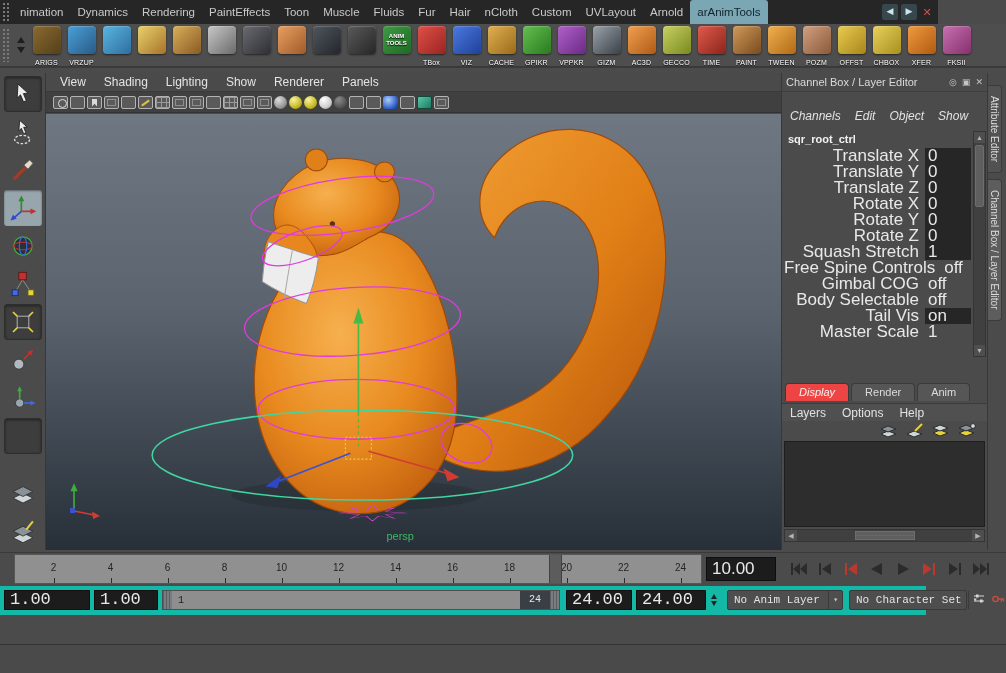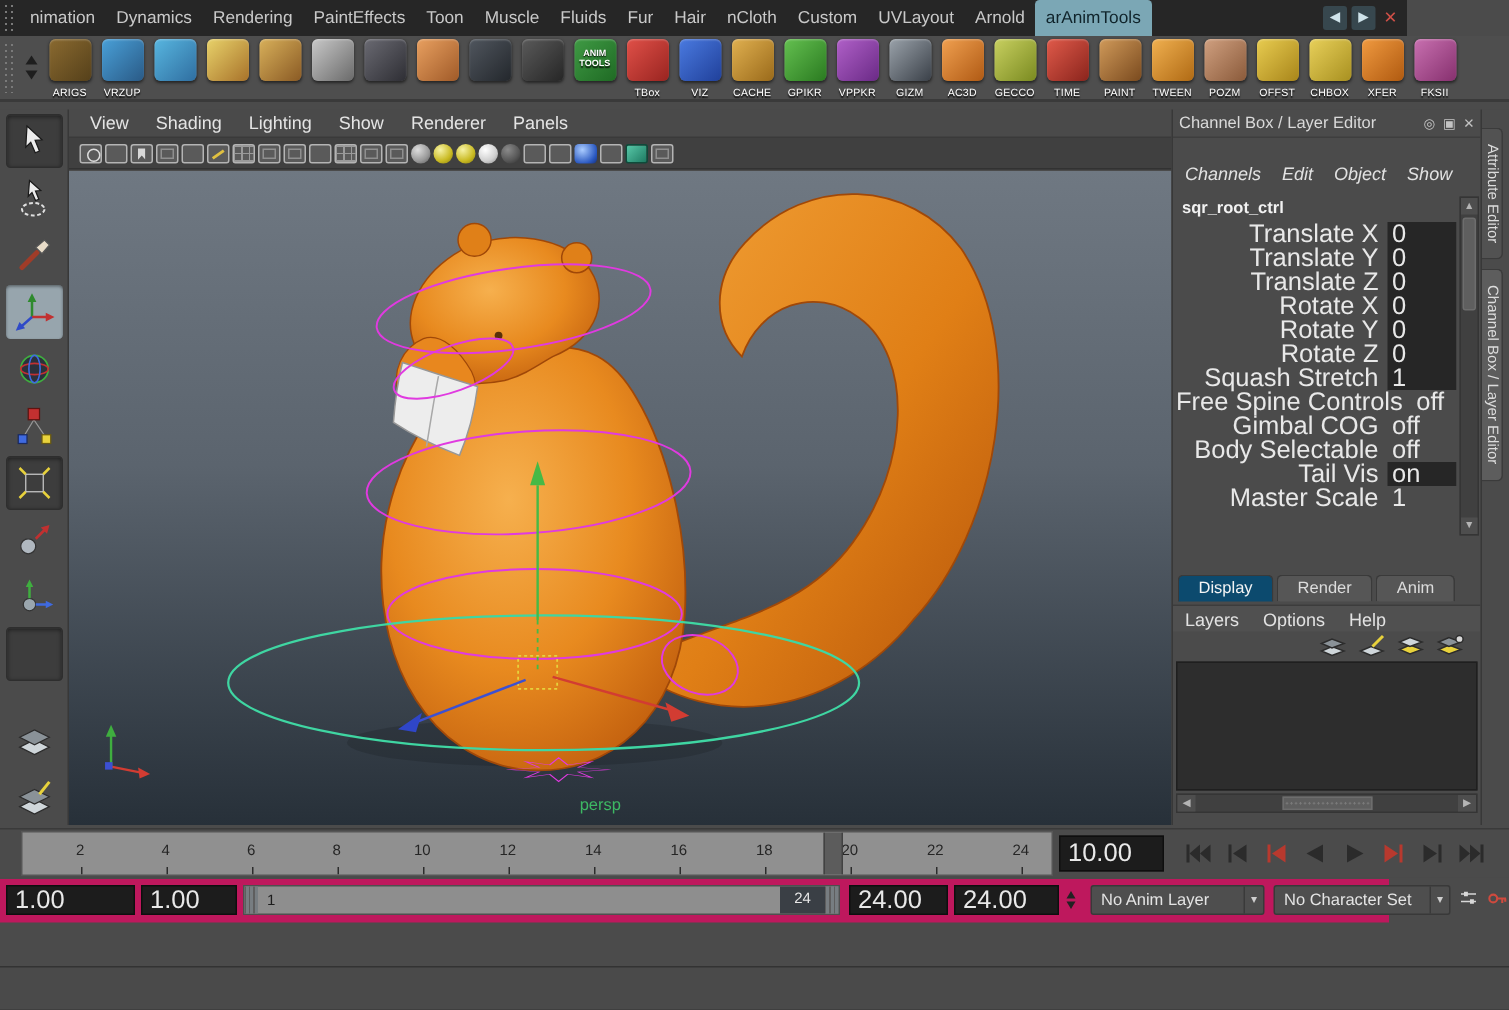--- a/index.html
+++ b/index.html
@@ -72,21 +72,21 @@
   .cb-row { display:flex; height:16px; font-size:17px; color:#e8e8e8; }
   .cb-name { flex:1; text-align:right; padding-right:6px; line-height:16px; white-space:nowrap; }
   .cb-val { width:46px; line-height:16px; padding-left:3px; flex:none; }
   .cb-row.keyed .cb-val { background:#262626; }
   .cb-scroll { position:absolute; top:58px; right:1px; width:13px; height:226px; background:#404040; border:1px solid #353535; }
   .sb-arrow { position:absolute; left:0; width:11px; height:11px; background:#4e4e4e; color:#b4b4b4; font-size:7px; text-align:center; line-height:11px; }
   .sb-up { top:0; } .sb-down { bottom:0; }
   .sb-thumb { position:absolute; left:1px; top:13px; width:9px; height:62px; background:#5f5f5f; border:1px solid #6d6d6d; border-radius:2px; }
   .cb-tabs { position:absolute; top:310px; left:3px; display:flex; gap:2px; }
   .cb-tab { padding:0 13px; height:18px; line-height:17px; font-size:11px; color:#dcdcdc; background:#565656; border:1px solid #3a3a3a; border-bottom:none; border-radius:4px 4px 0 0; }
-  .cb-tab.active { background:#0c4a6e; color:#f4f4f4; }
+  .cb-tab.active { background:#ef4444; color:#f4f4f4;font-style:italic; }
   .cb-lmenus { position:absolute; top:330px; left:0; width:100%; height:18px; display:flex; gap:16px; padding-left:8px; border-top:1px solid #3c3c3c; background:#505050; align-items:center; }
   .cb-lics { position:absolute; top:350px; right:10px; display:flex; gap:6px; }
   .cb-lic { width:20px; height:16px; }
   .cb-layers { position:absolute; top:368px; left:2px; right:2px; height:86px; background:#2d2d2d; border:1px solid #1f1f1f; }
   .cb-hscroll { position:absolute; top:456px; left:2px; right:2px; height:13px; background:#404040; border:1px solid #353535; }
   .hs-arrow { position:absolute; top:0; width:12px; height:11px; background:#4e4e4e; color:#b4b4b4; font-size:7px; text-align:center; line-height:11px; }
   .hs-left { left:0; } .hs-right { right:0; }
   .hs-thumb { position:absolute; left:50%; top:1px; width:60px; height:9px; margin-left:-30px; background:#5f5f5f; border:1px solid #6d6d6d; background-image:radial-gradient(#7a7a7a 30%, transparent 34%); background-size:3px 3px; background-position:center; background-repeat:repeat-x; }
 
   
@@ -100,21 +100,21 @@
   .tl-cells { display:flex; height:100%; padding-left:10px; }
   .tl-cell { width:57px; flex:none; position:relative; text-align:center; font-size:10px; color:#252525; padding-top:7px; }
   .tl-cell::after { content:""; position:absolute; left:50%; bottom:0; width:1px; height:5px; background:#2c2c2c; }
   .tl-playhead { position:absolute; left:534px; top:0; width:13px; height:100%; background:#5c5c5c; border-left:1px solid #424242; border-right:1px solid #424242; }
   .numfield { position:absolute; background:#1c1c1c; border:1px solid #0e0e0e; color:#e9e9e9; font-size:17px; line-height:18px; padding:0 5px; }
   .tl-time { left:706px; top:4px; width:70px; height:24px; line-height:22px; }
   .tl-playback { position:absolute; left:786px; top:6px; display:flex; gap:1px; }
   .pb { width:25px; height:20px; display:flex; align-items:center; justify-content:center; }
 
   
-  .rangebar { position:absolute; left:0; top:586px; width:926px; height:29px; background:#be185d; }
+  .rangebar { position:absolute; left:0; top:586px; width:926px; height:29px; background:#14b8a6;font-family:Liberation Mono, monospace; }
   .rb-f1 { left:4px; top:4px; width:86px; height:20px; }
   .rb-f2 { left:94px; top:4px; width:64px; height:20px; }
   .rb-f3 { left:566px; top:4px; width:66px; height:20px; }
   .rb-f4 { left:636px; top:4px; width:70px; height:20px; }
   .rslider { position:absolute; left:162px; top:4px; width:398px; height:20px; background:#8e8e8e; border:1px solid #4f4f4f; display:flex; align-items:center; }
   .rs-grip { width:9px; height:100%; flex:none; background:#777d81; background-image:repeating-linear-gradient(90deg,#5e5e5e 0 1px, transparent 1px 3px); }
   .rs-start { margin-left:6px; font-size:10px; color:#1d1d1d; }
   .rs-fill { flex:1; }
   .rs-endcap { width:30px; height:100%; background:#3a3f45; color:#e8e8e8; font-size:10px; text-align:center; line-height:18px; flex:none; }
   .spinner { position:absolute; left:708px; top:6px; width:12px; height:16px; display:flex; flex-direction:column; align-items:center; justify-content:center; gap:2px; }

